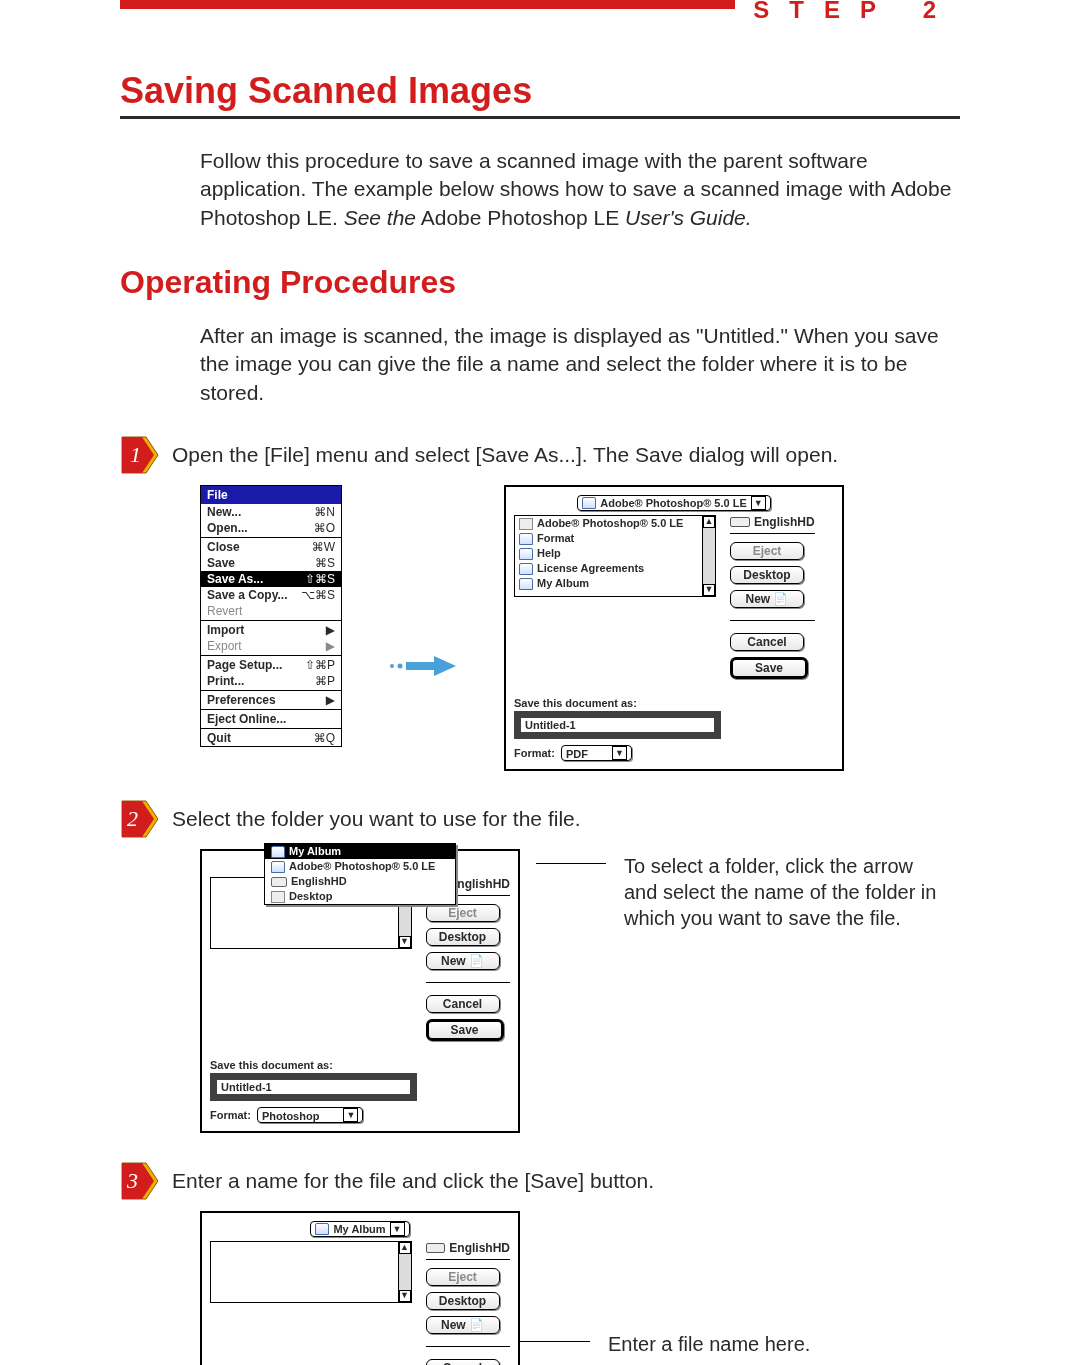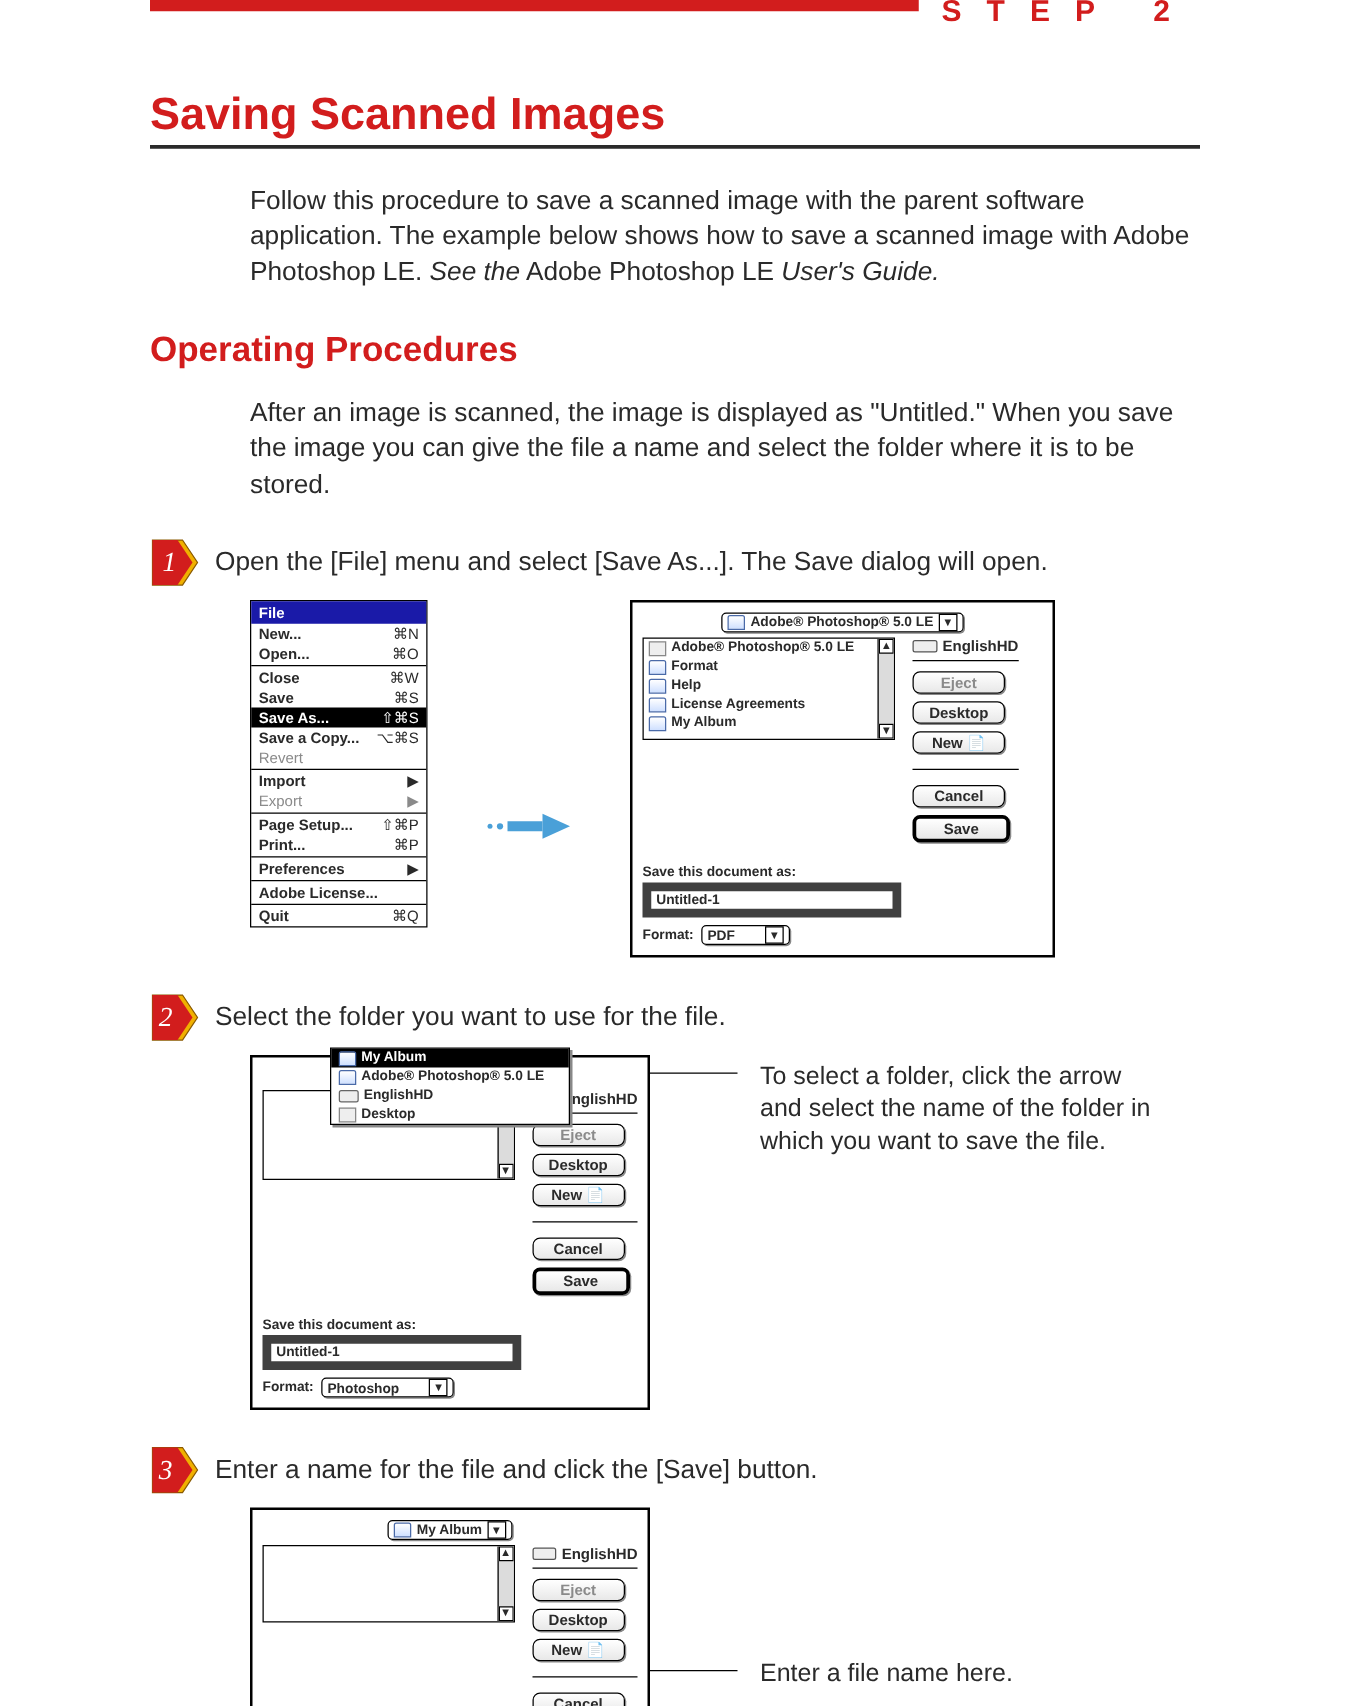--- a/index.html
+++ b/index.html
@@ -52,21 +52,21 @@
   }
   .introtext{
     margin-left:80px;
     font-size:21px;
     line-height:1.35;
   }
   .introtext .ita{font-style:italic;}
   h2.section{
     font-family:"Arial Black",Arial,sans-serif;
     color:#d21d1d;
-    font-size:28px;
+    font-size:32px;
     margin:32px 0 6px 0;
   }
   .bodytext{
     margin-left:80px;
     font-size:21px;
     line-height:1.35;
   }
   .step{
     display:flex;
     align-items:flex-start;
@@ -291,21 +291,21 @@
           <span>Print...</span>
           <span class="arrow">⌘P</span>
         </div>
         <div class="sep"></div>
         <div class="row">
           <span>Preferences</span>
           <span class="arrow">▶</span>
         </div>
         <div class="sep"></div>
         <div class="row">
-          <span>Adobe License...</span>
+          <span>Eject Online...</span>
           <span class="arrow"></span>
         </div>
         <div class="sep"></div>
         <div class="row">
           <span>Quit</span>
           <span class="arrow">⌘Q</span>
         </div>
       </div>
     <div class="figarrow" style="margin-top:80px">
       <svg viewBox="0 0 70 24">
@@ -435,21 +435,21 @@
       <div class="savelabel">Save this document as:</div>
       <div class="namefield">Untitled-1</div>
       <div class="fmtline">
         <span>Format:</span>
         <div class="fmtsel">
             <span>Photoshop</span>
             <span class="tri">▼</span>
           </div>
       </div>
     </div>
-    <div class="callout" style="margin-left:0;margin-top:4px;">
+    <div class="callout" style="margin-left:16px;margin-top:4px;">
       <div class="callline" style="flex:0 0 70px"></div>
       <div class="calltxt">To select a folder, click the arrow and select the name of the folder in which you want to save the file.</div>
     </div>
   </div>
 
   <div class="step">
     <div class="stepnum">
       <svg viewBox="0 0 40 40">
           <polygon points="2,2 26,2 38,20 26,38 2,38" fill="#f0b000" stroke="#8a5a00" stroke-width="1"></polygon>
           <polygon points="2,2 22,2 34,20 22,38 2,38" fill="#d21d1d"></polygon>

